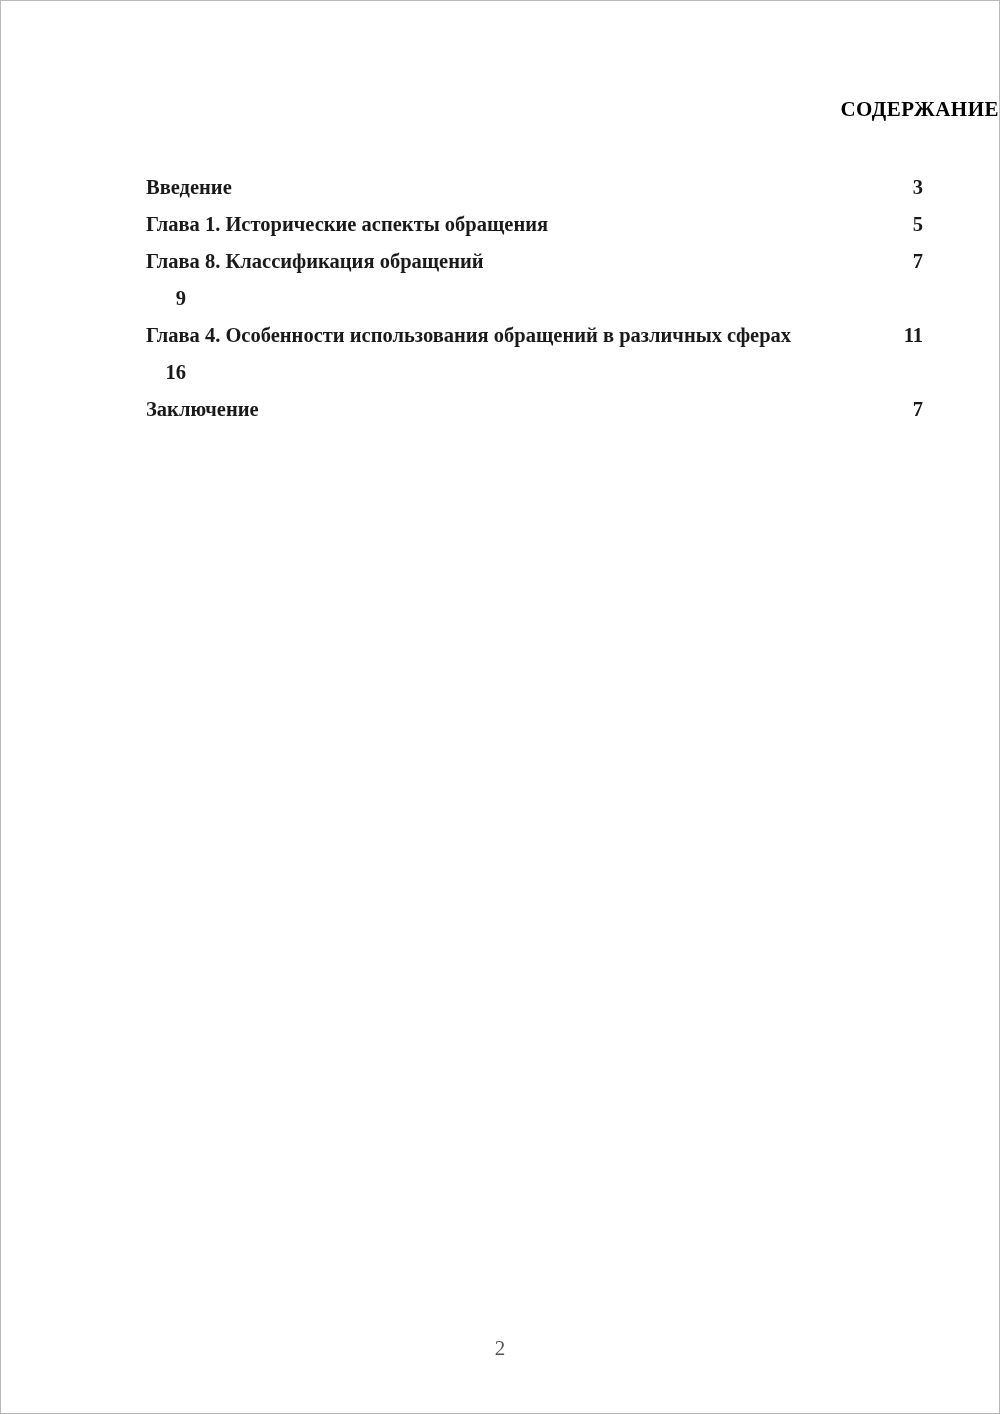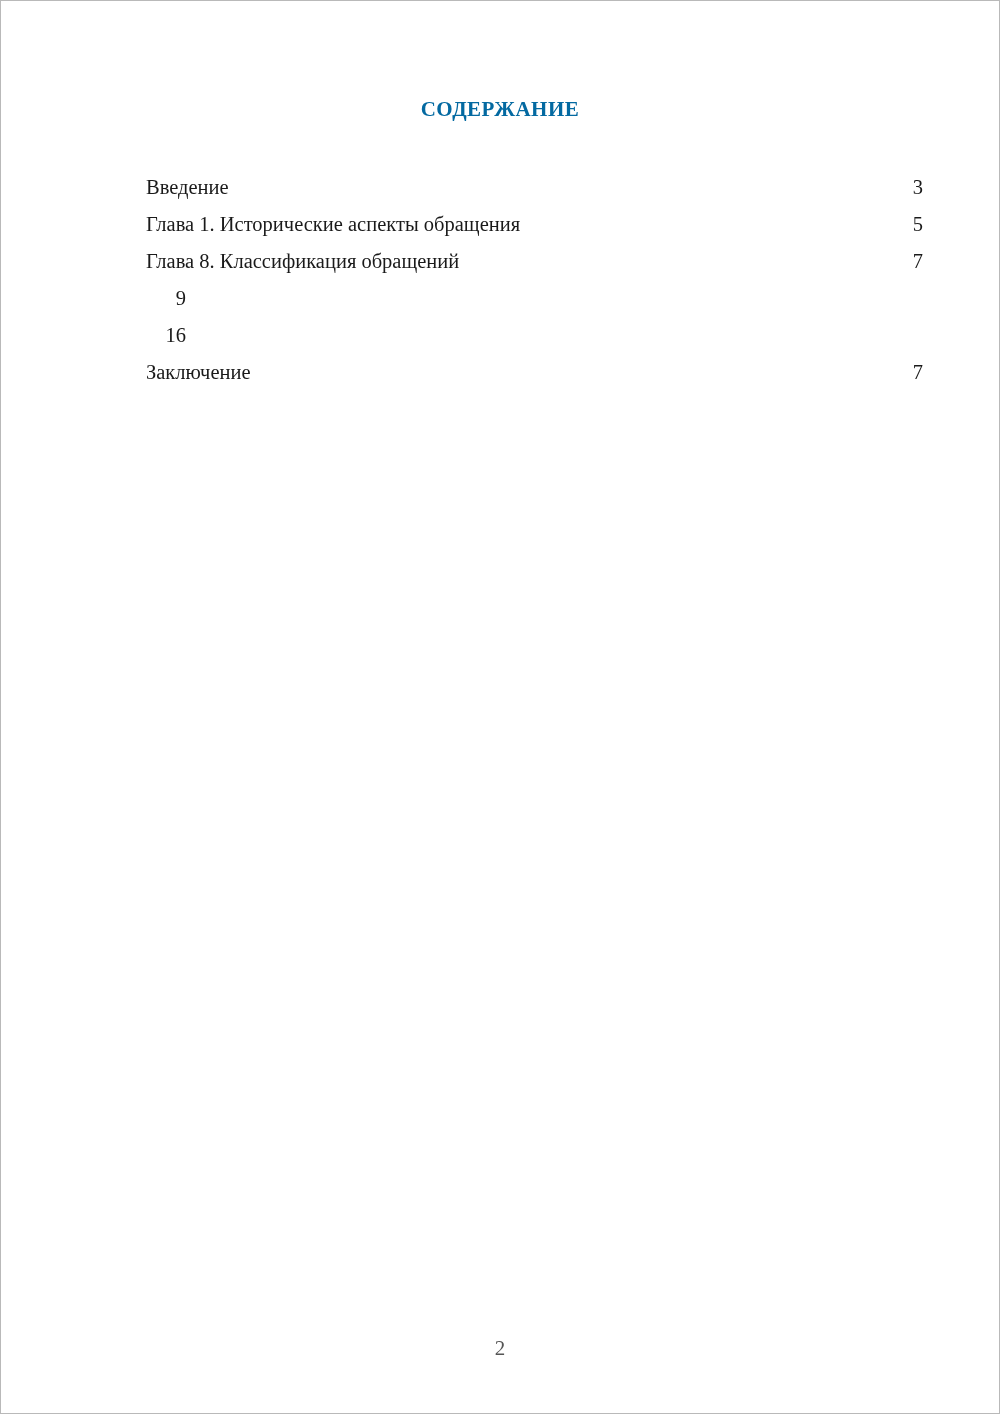--- a/index.html
+++ b/index.html
@@ -16,39 +16,40 @@
     border: 1px solid #b9b9b9;
     box-sizing: border-box;
     font-family: "Liberation Serif", "DejaVu Serif", serif;
     color: #1a1a1a;
   }
   .doc-title {
     position: absolute;
     top: 96px;
     left: 0;
     width: 100%;
-    text-align: center;
+    text-align: right;
     font-size: 21px;
     font-weight: bold;
     letter-spacing: 0.5px;
-    color: #0369a1;
+    color: #000000;
   }
   .toc {
     position: absolute;
     top: 168px;
     left: 145px;
     width: 777px;
   }
   .toc-row {
     display: flex;
     justify-content: space-between;
     align-items: center;
     font-size: 20.5px;
     line-height: 37px;
     color: #1a1a1a;
+    font-weight: bold;
   }
   .toc-label {
     flex: 0 1 auto;
     max-width: 672px;
   }
   .toc-page {
     flex: 0 0 auto;
     min-width: 40px;
     text-align: right;
   }
@@ -83,20 +84,24 @@
 
     <div class="toc-row">
       <span class="toc-label">Глава 8. Классификация обращений</span>
       <span class="toc-page">7</span>
     </div>
 
     <div class="toc-row">
       <span class="toc-page">9</span>
     </div>
 
+    <div class="toc-row">
+      <span class="toc-label">Глава 4. Особенности использования обращений в различных сферах</span>
+      <span class="toc-page">11</span>
+    </div>
 
     <div class="toc-row">
       <span class="toc-page">16</span>
     </div>
 
     <div class="toc-row">
       <span class="toc-label">Заключение</span>
       <span class="toc-page">7</span>
     </div>
 

